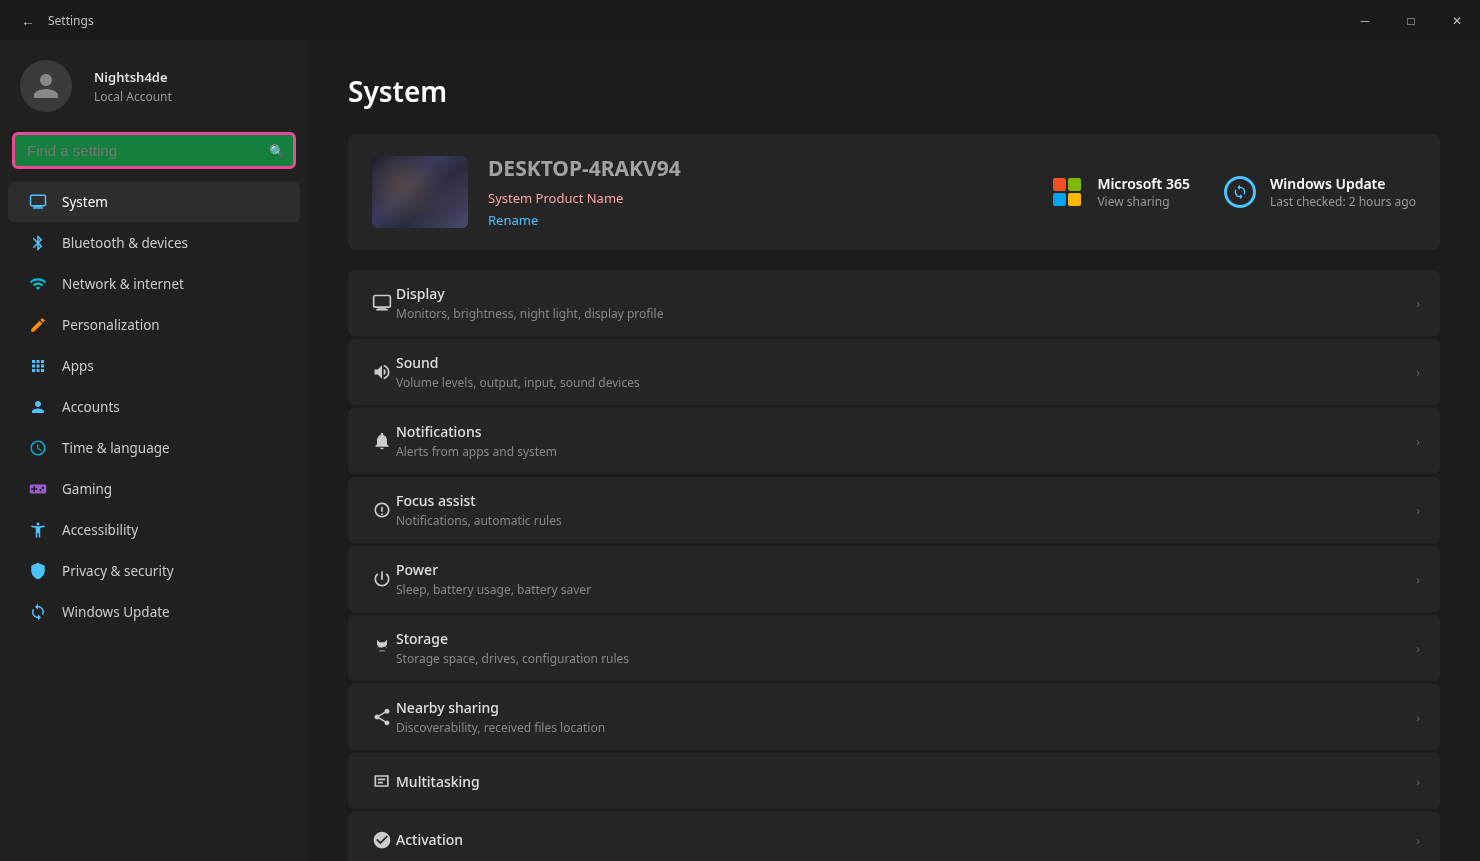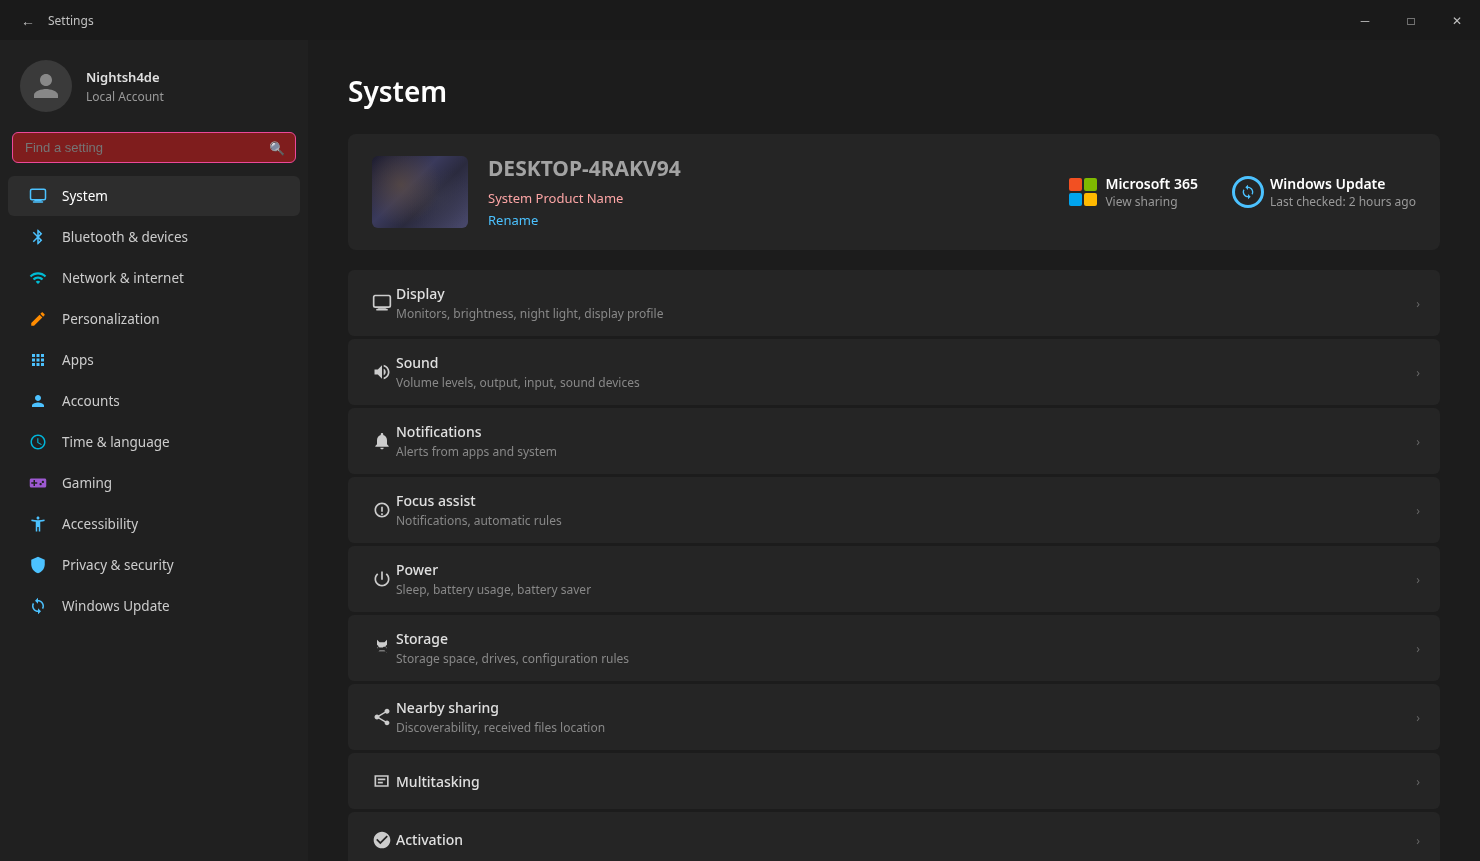--- a/index.html
+++ b/index.html
@@ -74,21 +74,21 @@
       overflow-y: auto;
       padding-bottom: 16px;
     }
     .sidebar::-webkit-scrollbar { width: 4px; }
     .sidebar::-webkit-scrollbar-thumb { background: #444; border-radius: 2px; }
 
     .profile-section {
       display: flex;
       align-items: center;
       padding: 20px 16px 20px 20px;
-      gap: 14px;
+      gap: 22px;
     }
     .avatar {
       width: 52px;
       height: 52px;
       border-radius: 50%;
       background: #3a3a3a;
       display: flex;
       align-items: center;
       justify-content: center;
       flex-shrink: 0;
@@ -97,26 +97,26 @@
     .profile-info { display: flex; flex-direction: column; }
     .profile-name { font-size: 13px; font-weight: 600; color: #e0e0e0; }
     .profile-type { font-size: 12px; color: #999; margin-top: 2px; }
 
     .search-box {
       margin: 0 12px 12px 12px;
       position: relative;
     }
     .search-input {
       width: 100%;
-      background: #7f1d1d;
-      border: 1px solid #ec4899;
+      background: #15803d;
+      border: 3px solid #ec4899;
       border-radius: 6px;
       padding: 7px 36px 7px 12px;
       color: #ccc;
-      font-size: 13px;
+      font-size: 15px;
       outline: none;
     }
     .search-icon-wrap {
       position: absolute;
       right: 10px;
       top: 50%;
       transform: translateY(-50%);
       color: #888;
       font-size: 13px;
     }
@@ -199,21 +199,21 @@
     .system-product { font-size: 13px; color: #fca5a5; margin-top: 7px; }
     .system-rename { font-size: 13px; color: #4cc2ff; cursor: pointer; margin-top: 4px; display: inline-block; }
     .system-extras {
       display: flex;
       gap: 32px;
       margin-left: auto;
     }
     .extra-item {
       display: flex;
       align-items: flex-end;
-      gap: 4px;
+      gap: 12px;
       cursor: pointer;
     }
     .extra-icon {
       width: 36px;
       height: 36px;
       display: flex;
       align-items: center;
       justify-content: center;
       flex-shrink: 0;
     }

